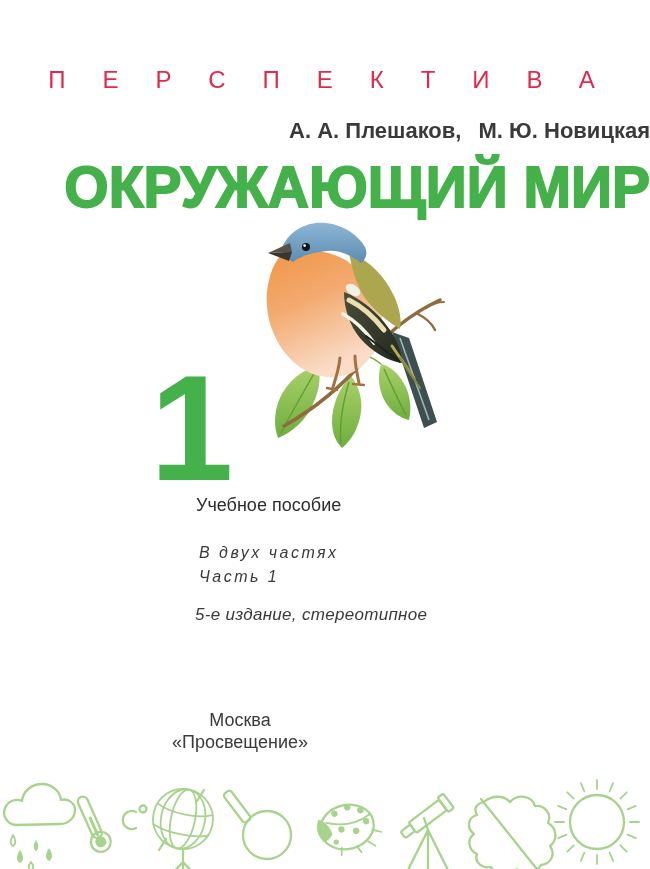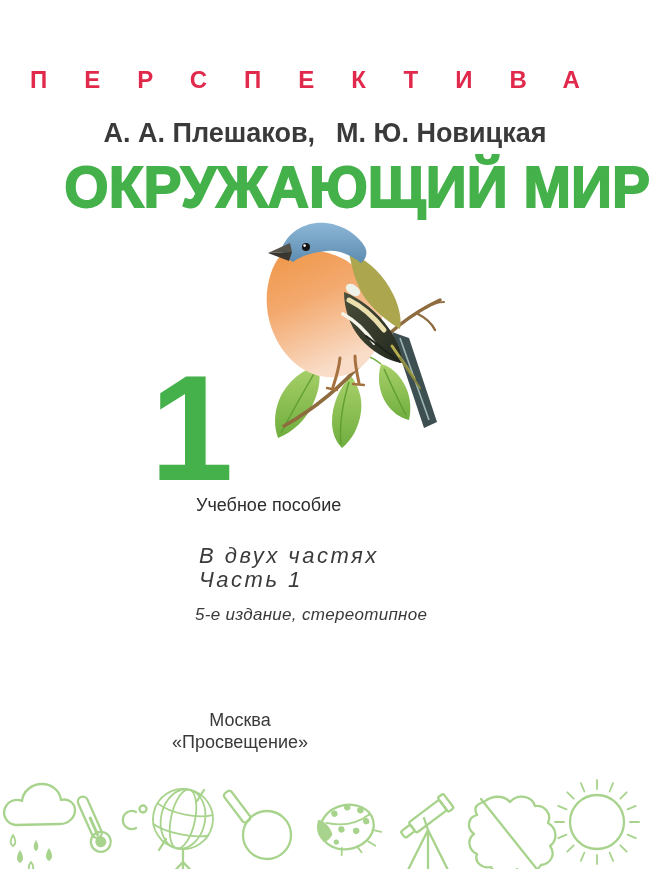--- a/index.html
+++ b/index.html
@@ -14,30 +14,30 @@
   .page{
     position:relative;
     width:650px;height:869px;
     background:#ffffff;
     overflow:hidden;
     font-family:"Liberation Sans",sans-serif;
   }
   .abs{position:absolute;}
   .series-title{
     top:66px;left:0;right:0;
-    text-align:left;
-    font-size:24px;font-weight:700;
+    text-align:center;
+    font-size:24px;font-weight:400;
     letter-spacing:37px;text-indent:30px;
     color:var(--series-red);
     white-space:nowrap;
   }
   .authors{
     top:118px;left:0;right:0;
-    text-align:center;
-    font-size:27px;font-weight:700;
+    text-align:right;
+    font-size:22px;font-weight:700;
     color:var(--text-dark);
     white-space:pre;
   }
   .book-title{
     top:154px;left:0;right:0;
     text-align:right;
     font-size:57px;font-weight:700;
     color:var(--title-green);
     -webkit-text-stroke:1.8px var(--title-green);
     letter-spacing:0px;
@@ -55,21 +55,21 @@
     color:var(--title-green);
   }
   .edition-type{
     left:196px;top:496px;
     font-size:18px;font-weight:400;line-height:1;
     color:var(--text-black);
   }
   .parts-line1{left:199px;top:545px;}
   .parts-line2{left:199px;top:569px;}
   .parts-line1,.parts-line2{
-    font-size:22px;font-style:italic;line-height:1;
+    font-size:16px;font-style:italic;line-height:1;
     letter-spacing:2.5px;color:var(--text-dark);
   }
   .edition-note{
     left:195px;top:606px;
     font-size:17px;font-style:italic;line-height:1;
     letter-spacing:0.3px;color:var(--text-dark);
   }
   .imprint{
     left:140px;top:709px;width:200px;
     text-align:center;

